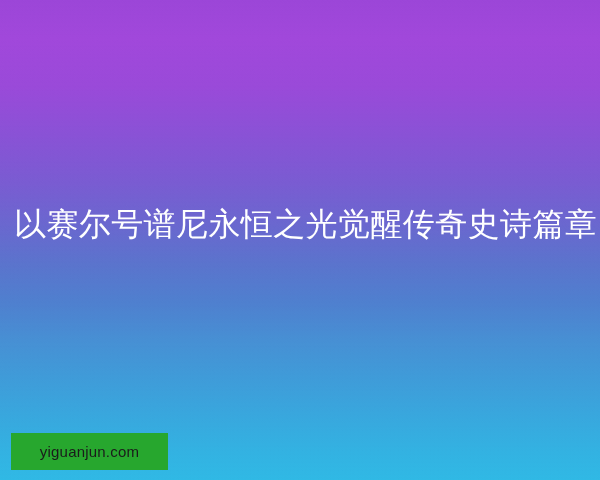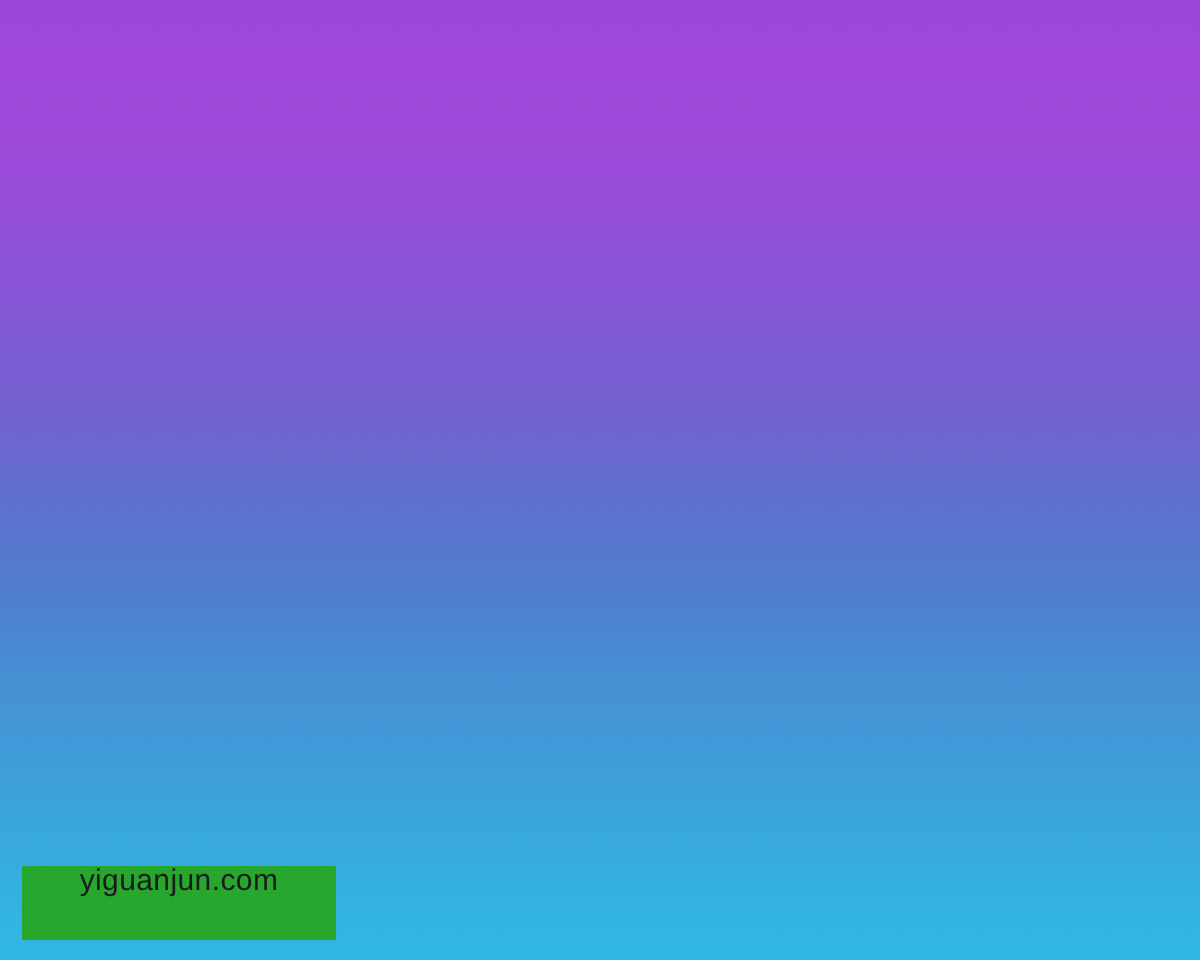--- a/index.html
+++ b/index.html
@@ -72,20 +72,21 @@
   }
 
   .watermark-badge {
     position: absolute;
     left: 11px;
     top: 433px;
     width: 157px;
     height: 37px;
     background: #27a72e;
     display: flex;
+    align-items: center;
     justify-content: center;
     box-sizing: border-box;
   }
 
   .watermark-text {
     color: #1b1b1b;
     font-size: 15px;
     line-height: 15px;
     font-weight: 400;
     letter-spacing: 0.2px;
@@ -93,19 +94,20 @@
   }
 </style>
 </head>
 <body>
 
 <div class="banner">
 
   <div class="noise"></div>
 
   <div class="title-block">
+    <span class="title-line">以赛尔号谱尼永恒之光觉醒传奇史诗篇章</span>
   </div>
 
   <div class="watermark-badge">
     <span class="watermark-text">yiguanjun.com</span>
   </div>
 
 </div>
 
 </body></html>

